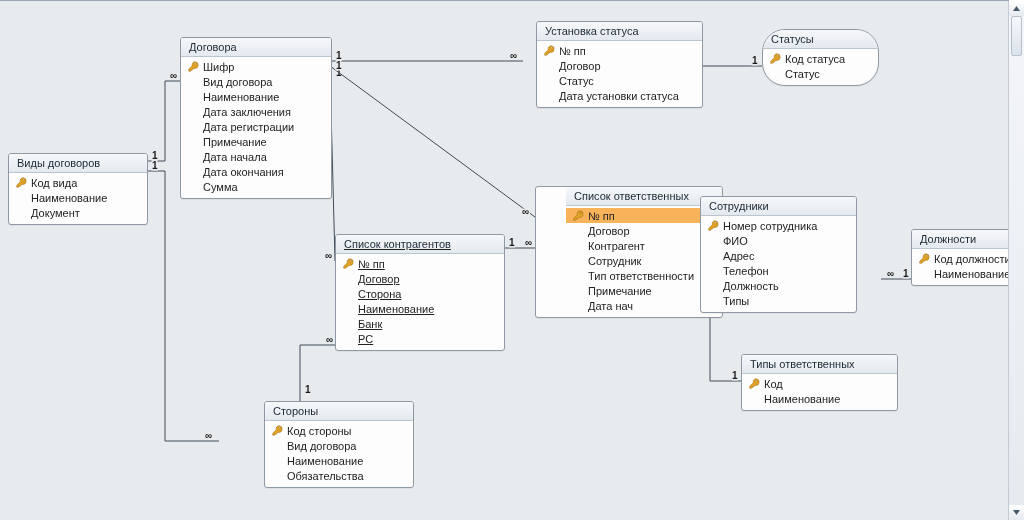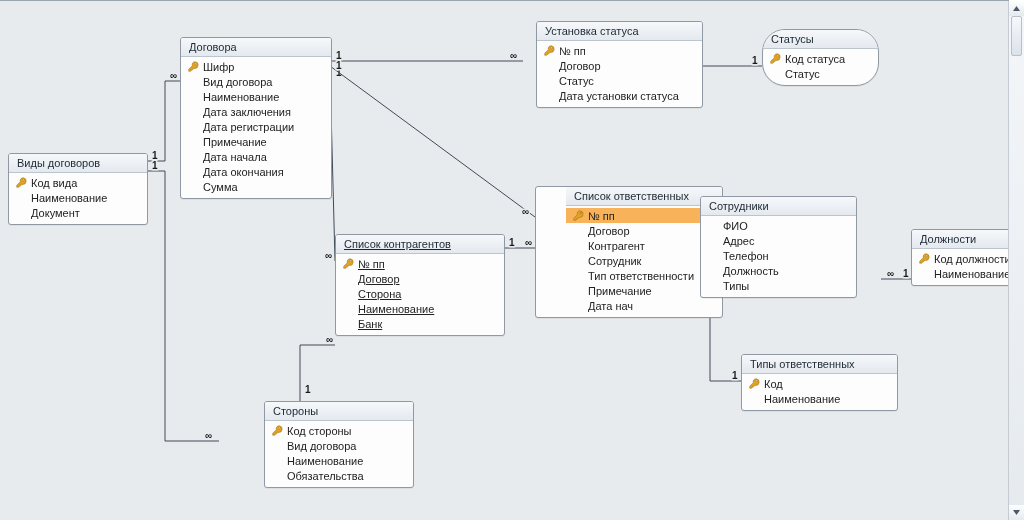--- a/index.html
+++ b/index.html
@@ -254,20 +254,24 @@
             <span class="fname">Сторона</span>
           </div>
           <div class="field">
             <span class="keyslot"></span>
             <span class="fname">Наименование</span>
           </div>
           <div class="field">
             <span class="keyslot"></span>
             <span class="fname">Банк</span>
           </div>
+          <div class="field">
+            <span class="keyslot"></span>
+            <span class="fname">РС</span>
+          </div>
         </div>
       </div>
       <div class="table-box" style="left: 536px; top: 20px; width: 165px;">
         <div class="tb-header">Установка статуса</div>
         <div class="tb-body">
           <div class="field">
             <span class="keyslot key-icon">
               <svg width="11" height="11" viewBox="0 0 16 16">
                 <path fill="#e0a224" stroke="#8a5c00" stroke-width="0.6" d="M10.5 1a4.5 4.5 0 0 0-4.3 5.9L1 12.1V15h2.9l.6-1.6h1.6l.5-1.6h1.6l.9-.9A4.5 4.5 0 1 0 10.5 1zm1.8 3.2a1.2 1.2 0 1 1-2.4 0 1.2 1.2 0 0 1 2.4 0z"></path>
               </svg>
@@ -338,20 +342,28 @@
           </div>
           <div class="field">
             <span class="keyslot"></span>
             <span class="fname">Дата нач</span>
           </div>
         </div>
       </div>
       <div class="table-box" style="left: 688px; top: 195px; width: 155px; margin-left: 12px;">
         <div class="tb-header">Сотрудники</div>
         <div class="tb-body">
+          <div class="field">
+            <span class="keyslot key-icon">
+              <svg width="11" height="11" viewBox="0 0 16 16">
+                <path fill="#e0a224" stroke="#8a5c00" stroke-width="0.6" d="M10.5 1a4.5 4.5 0 0 0-4.3 5.9L1 12.1V15h2.9l.6-1.6h1.6l.5-1.6h1.6l.9-.9A4.5 4.5 0 1 0 10.5 1zm1.8 3.2a1.2 1.2 0 1 1-2.4 0 1.2 1.2 0 0 1 2.4 0z"></path>
+              </svg>
+            </span>
+            <span class="fname">Номер сотрудника</span>
+          </div>
           <div class="field">
             <span class="keyslot"></span>
             <span class="fname">ФИО</span>
           </div>
           <div class="field">
             <span class="keyslot"></span>
             <span class="fname">Адрес</span>
           </div>
           <div class="field">
             <span class="keyslot"></span>

